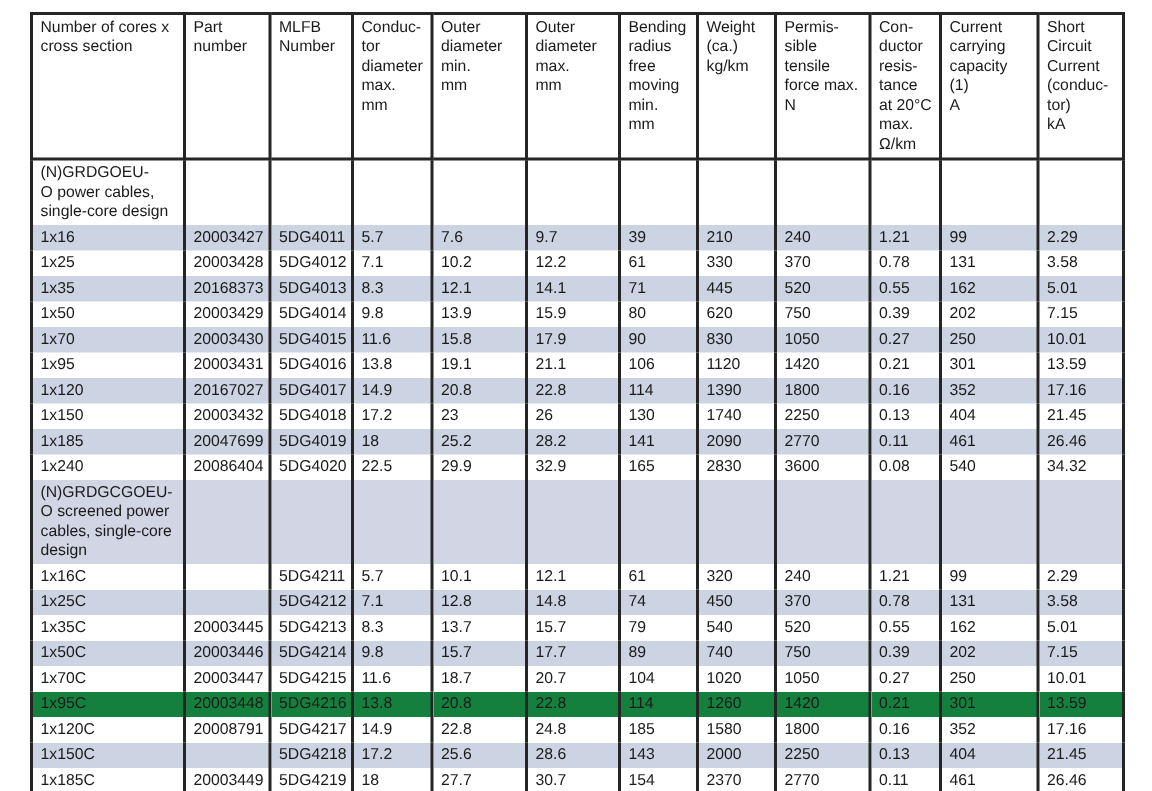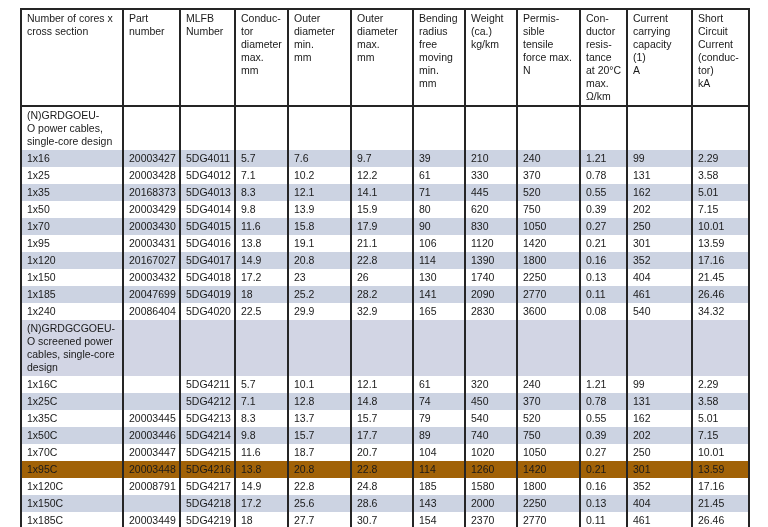--- a/index.html
+++ b/index.html
@@ -359,21 +359,21 @@
           <td>11.6</td>
           <td>18.7</td>
           <td>20.7</td>
           <td>104</td>
           <td>1020</td>
           <td>1050</td>
           <td>0.27</td>
           <td>250</td>
           <td>10.01</td>
         </tr>
-        <tr class="data-row" style="background: #a16207;">
+        <tr class="data-row" style="background: #15803d;">
           <td>1x95C</td>
           <td>20003448</td>
           <td>5DG4216</td>
           <td>13.8</td>
           <td>20.8</td>
           <td>22.8</td>
           <td>114</td>
           <td>1260</td>
           <td>1420</td>
           <td>0.21</td>

